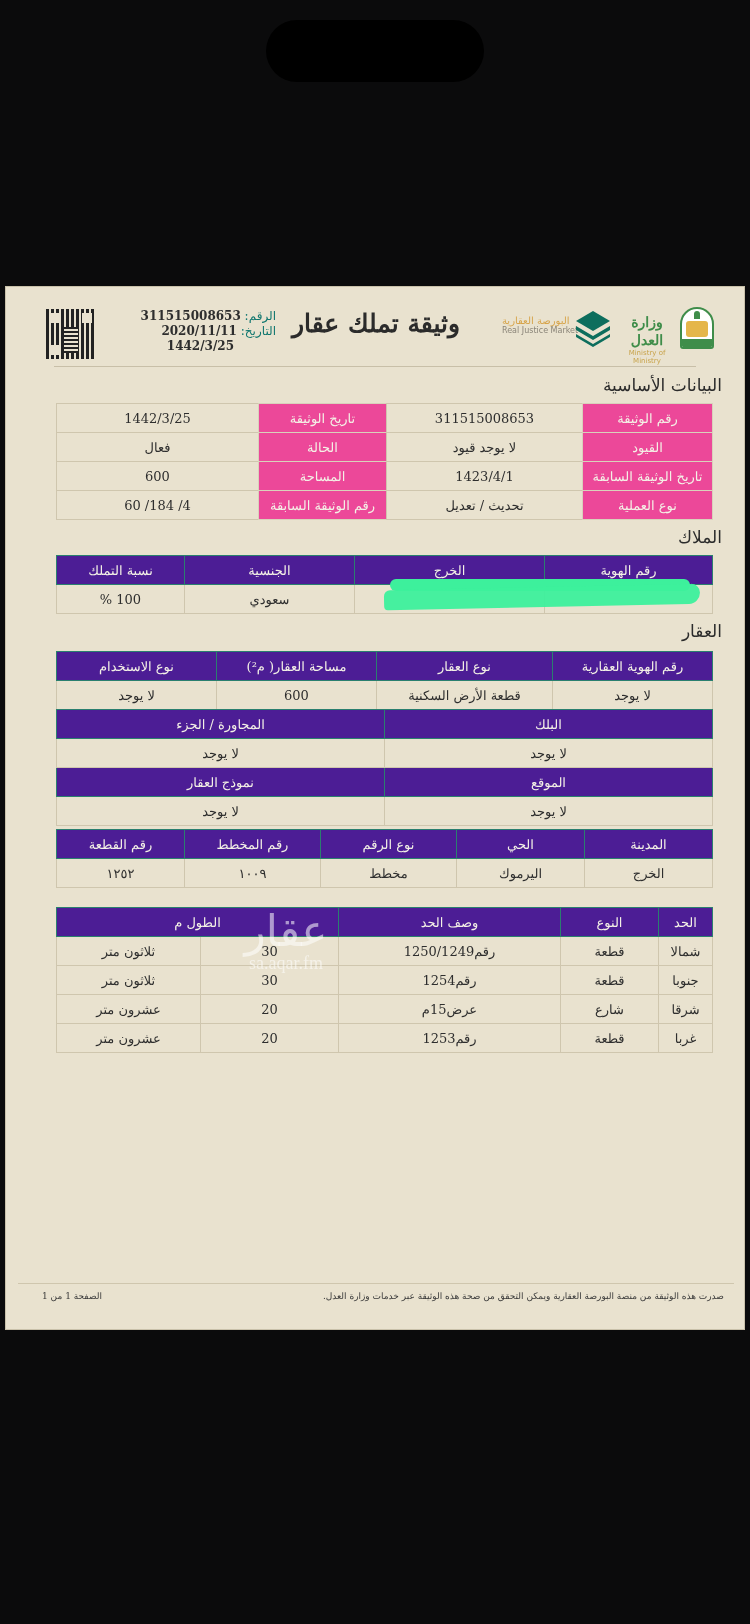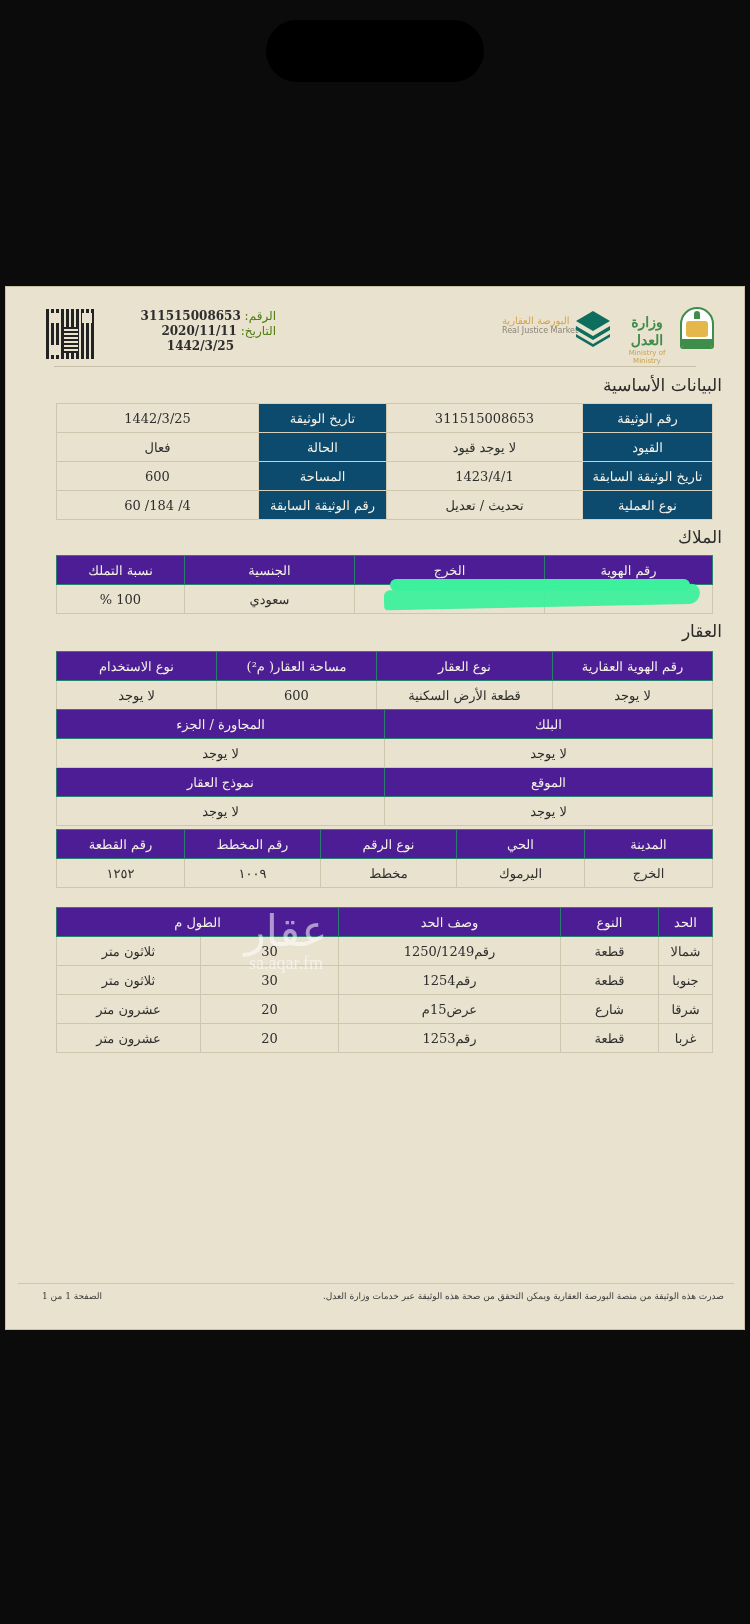--- a/index.html
+++ b/index.html
@@ -20,21 +20,21 @@
       linear-gradient(#e9e2cf,#e9e2cf) 36px 4px/10px 10px no-repeat,
       linear-gradient(#e9e2cf,#e9e2cf) 4px 36px/10px 10px no-repeat,
       repeating-linear-gradient(90deg, #222 0 3px, #e9e2cf 3px 5px),
       #222;
   }
   .qr::after { content:""; position:absolute; inset:18px 18px 6px 18px;
     background: repeating-linear-gradient(0deg, #222 0 2px, #e9e2cf 2px 4px); }
 
   .meta { position: absolute; left: 130px; top: 22px; width: 140px; direction: rtl; text-align: right; font-size: 12px; color: #3a3a3a; line-height: 15px; }
   .meta .row { white-space: nowrap; }
-  .meta .lbl { color: #4d7c0f; }
+  .meta .lbl { color: #0f766e; }
   .meta .val { font-weight: bold; color: #2e2e2e; }
   .meta .row3 { padding-right: 42px; font-weight: bold; color: #2e2e2e; }
 
   .title { position: absolute; left: 270px; top: 22px; width: 200px; text-align: center; direction: rtl; font-size: 25px; font-weight: bold; color: #2b2b2b; }
 
   .logo-rem { position: absolute; left: 496px; top: 28px; width: 90px; text-align: left; }
   .logo-rem .ar { font-size: 10px; color: #d7a44a; direction: rtl; }
   .logo-rem .en { font-size: 8px; color: #8a8478; font-family: "DejaVu Sans", sans-serif; }
   .logo-mark { position: absolute; left: 568px; top: 22px; width: 38px; height: 38px; }
   .logo-moj-text { position: absolute; left: 614px; top: 26px; width: 54px; text-align: center; color: #3f8d4a; font-size: 14px; font-weight: bold; direction: rtl; line-height: 18px; }
@@ -43,21 +43,21 @@
   .logo-emblem .inner { position: absolute; left: 4px; top: 12px; width: 22px; height: 16px; background: #e5b64a; border-radius: 3px; }
   .logo-emblem .foot { position: absolute; left: 0; bottom: 0; width: 100%; height: 8px; background: #3f8d4a; }
   .logo-emblem .top { position: absolute; left: 12px; top: 2px; width: 6px; height: 8px; background: #3f8d4a; border-radius: 3px 3px 0 0; }
 
   .rule { position: absolute; left: 48px; top: 79px; width: 642px; height: 1px; background: #c8bfa8; }
 
   .section-title { position: absolute; right: 22px; font-size: 17px; color: #2b2b2b; direction: rtl; }
 
   table.grid { position: absolute; left: 50px; width: 656px; border-collapse: collapse; direction: rtl; table-layout: fixed; }
   table.grid td { border: 1px solid #cfc6ae; text-align: center; font-size: 13px; color: #2e2e2e; height: 29px; padding: 0 4px; white-space: nowrap; overflow: hidden; }
-  table.grid td.h { background: #0c4a6e; color: #f4f1e6; border-color: #d9d1bb; }
+  table.grid td.h { background: #ec4899; color: #f4f1e6; border-color: #d9d1bb; }
   table.grid tr.hrow td { background: #4c1d95; color: #f4f1e6; border-color: #2a7f6f; }
 
   .redact { position: absolute; left: 378px; top: 300px; width: 316px; height: 20px; background: #3df09c; border-radius: 10px 14px 18px 6px; transform: rotate(-1.2deg); opacity: 0.95; }
   .redact2 { position: absolute; left: 384px; top: 292px; width: 300px; height: 12px; background: #3df09c; border-radius: 8px; }
 
   .watermark { position: absolute; left: 220px; top: 622px; width: 120px; text-align: center; color: rgba(255,255,255,0.55); pointer-events: none; }
   .watermark .big { font-family: "DejaVu Sans", sans-serif; font-size: 44px; line-height: 44px; direction: rtl; }
   .watermark .small { font-family: Liberation Serif, serif; font-size: 18px; }
 
   .footer-rule { position: absolute; left: 12px; top: 996px; width: 716px; height: 1px; background: #cfc6ae; }
@@ -73,20 +73,21 @@
 
   <div class="header">
     <div class="qr"></div>
 
     <div class="meta">
       <div class="row"><span class="lbl">الرقم:</span> <span class="val">311515008653</span></div>
       <div class="row"><span class="lbl">التاريخ:</span> <span class="val">2020/11/11</span></div>
       <div class="row3">1442/3/25</div>
     </div>
 
+    <div class="title">وثيقة تملك عقار</div>
 
     <div class="logo-rem">
       <div class="ar">البورصة العقارية</div>
       <div class="en">Real Justice Market</div>
     </div>
     <svg class="logo-mark" viewBox="0 0 38 38">
       <path d="M19 2 L36 12 L19 22 L2 12 Z" fill="#0d6e5d"></path>
       <path d="M2 17 L19 27 L36 17 L36 21 L19 31 L2 21 Z" fill="#0d6e5d"></path>
       <path d="M2 25 L19 35 L36 25 L36 28 L19 38 L2 28 Z" fill="#0d6e5d"></path>
     </svg>

